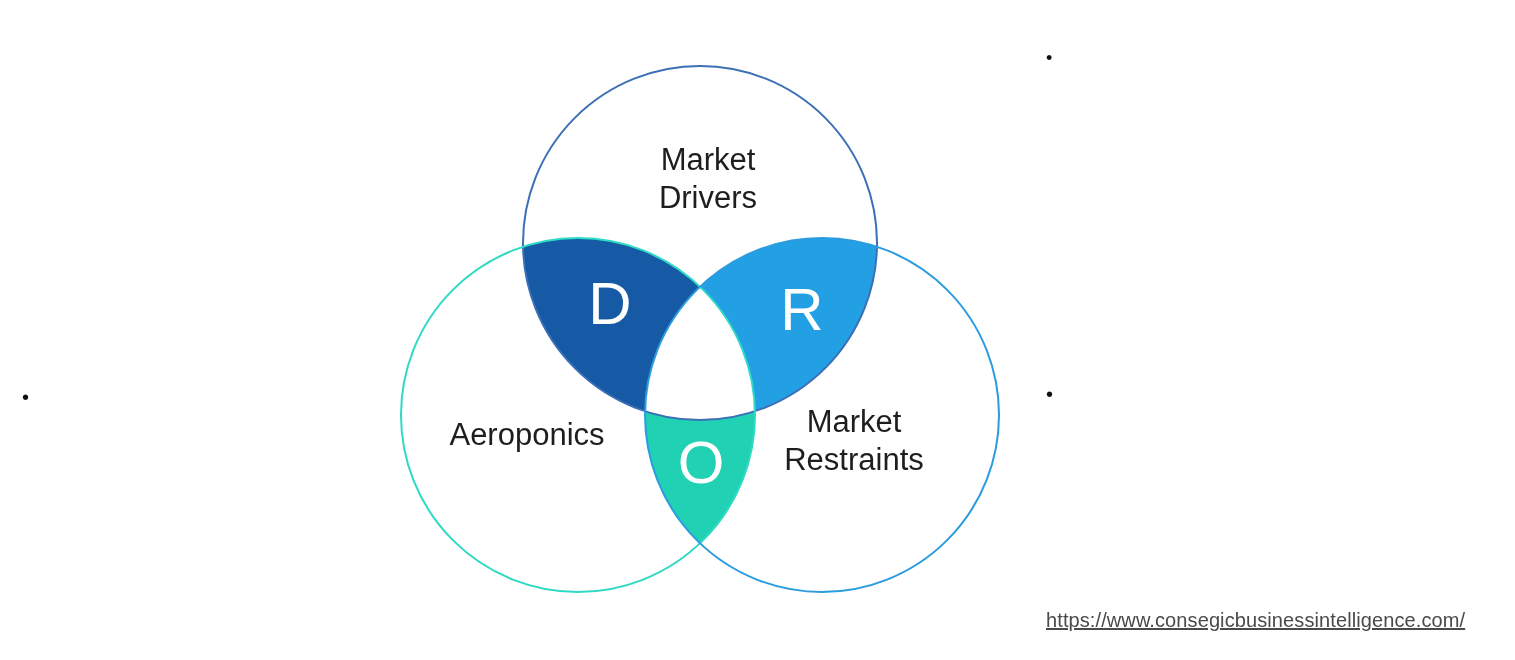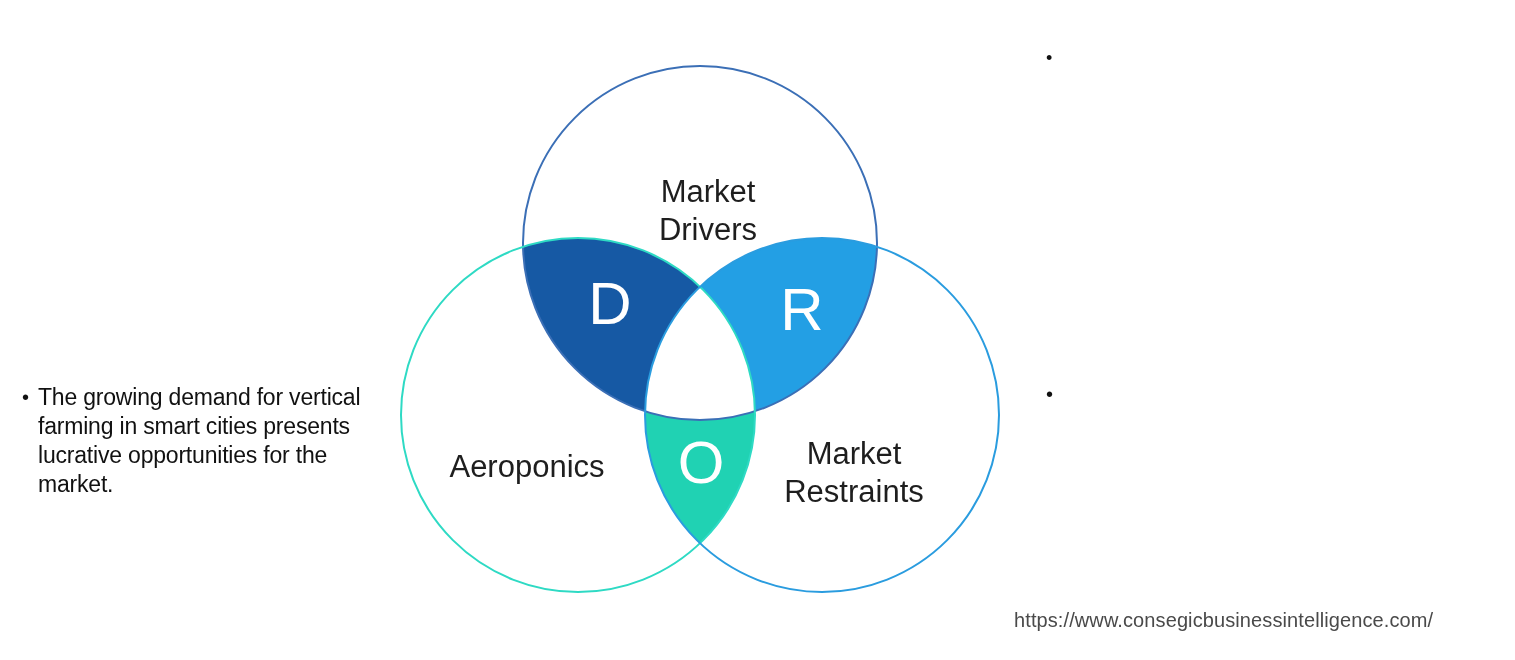--- a/index.html
+++ b/index.html
@@ -15,21 +15,20 @@
   .venn-svg { position: absolute; left: 0; top: 0; }
 
   .venn-label {
     position: absolute;
     width: 220px;
     text-align: center;
     font-size: 31px;
     line-height: 38px;
     color: #1e1e1e;
     white-space: pre-line;
-    margin-top: 32px;
   }
   .lbl-drivers    { left: 598px; top: 141px; }
   .lbl-opportunity{ left: 417px; top: 416px; }
   .lbl-restraints { left: 744px; top: 403px; }
 
   .letter {
     position: absolute;
     color: #ffffff;
     font-size: 60px;
     line-height: 60px;
@@ -57,26 +56,27 @@
   }
   .note .txt { white-space: pre-line; }
   .note.raised .bullet { transform: translateY(-7px); font-size: 18px; }
 
   .note-left         { left: 22px;   top: 383px; width: 390px; }
   .note-top-right    { left: 1046px; top: 51px;  width: 440px; }
   .note-bottom-right { left: 1046px; top: 380px; width: 450px; }
 
   .source-url {
     position: absolute;
-    left: 1014px;
+    left: 1046px;
     top: 607px;
     font-size: 20px;
     line-height: 26px;
     color: #4a4a4a;
     letter-spacing: 0.1px;
+    text-decoration: underline;
   }
 </style>
 </head>
 <body>
 
 <div class="canvas">
 
   <svg class="venn-svg" width="1515" height="660" viewBox="0 0 1515 660">
     <defs>
       <clipPath id="clipT">
@@ -115,24 +115,20 @@
   <div class="venn-label lbl-opportunity">Aeroponics</div>
   <div class="venn-label lbl-restraints">Market
 Restraints</div>
 
   <div class="letter letter-d">D</div>
   <div class="letter letter-r">R</div>
   <div class="letter letter-o">O</div>
 
   <div class="note note-left">
     <span class="bullet">•</span>
-    <div class="txt">The growing demand for vertical
-farming in smart cities presents
-lucrative opportunities for the
-market.</div>
   </div>
 
   <div class="note note-top-right raised">
     <span class="bullet">•</span>
   </div>
 
   <div class="note note-bottom-right">
     <span class="bullet">•</span>
   </div>
 

